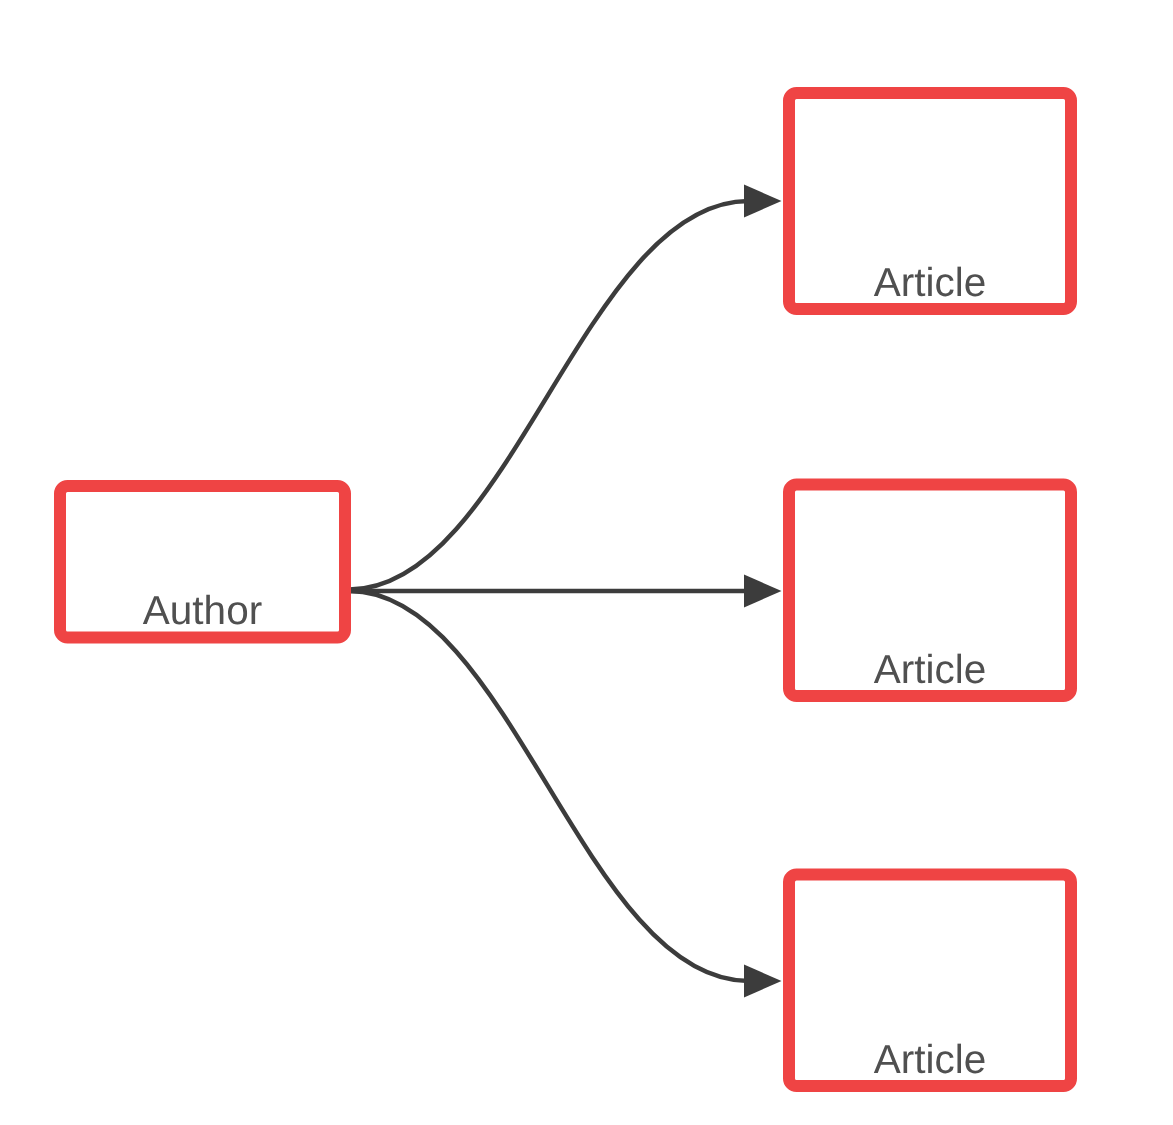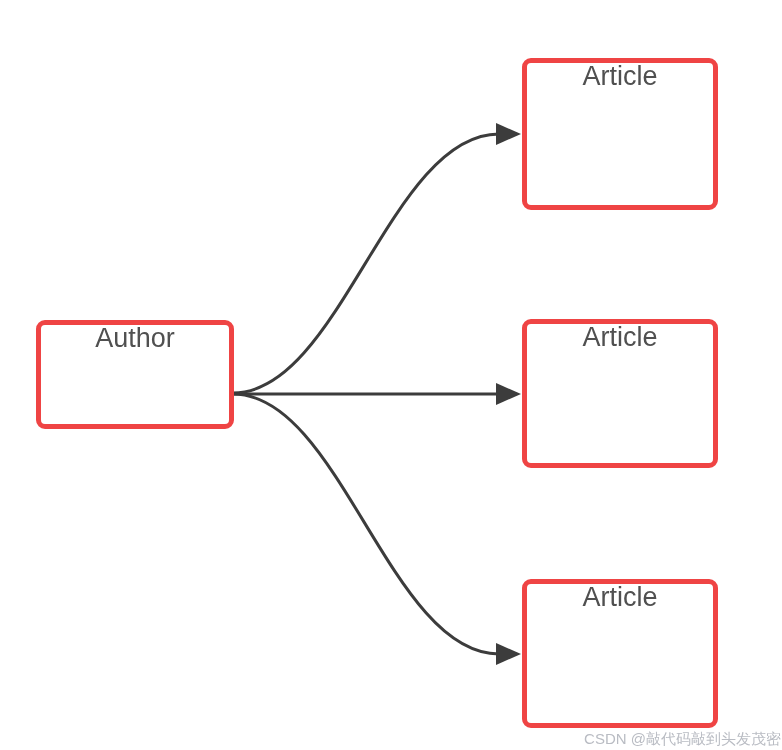--- a/index.html
+++ b/index.html
@@ -30,24 +30,24 @@
     stroke-linecap: round;
   }
   .arrowhead {
     fill: #3c3c3c;
     stroke: none;
   }
   .node {
     position: absolute;
     box-sizing: border-box;
     background: #ffffff;
-    border: 5px solid #ef4444;
+    border: 8px solid #ef4444;
     border-radius: 9px;
     display: flex;
-    align-items: flex-start;
+    align-items: flex-end;
     justify-content: center;
   }
   .node-label {
     color: #505050;
     font-size: 27px;
     line-height: 1;
     white-space: nowrap;
   }
   .node-author   { left: 36px;  top: 320px; width: 198px; height: 109px; }
   .node-article-1{ left: 522px; top: 58px;  width: 196px; height: 152px; }
@@ -92,15 +92,14 @@
   </div>
 
   <div class="node node-article-2">
     <span class="node-label">Article</span>
   </div>
 
   <div class="node node-article-3">
     <span class="node-label">Article</span>
   </div>
 
-  <div class="watermark">CSDN @敲代码敲到头发茂密</div>
 
 </div>
 
 </body></html>

